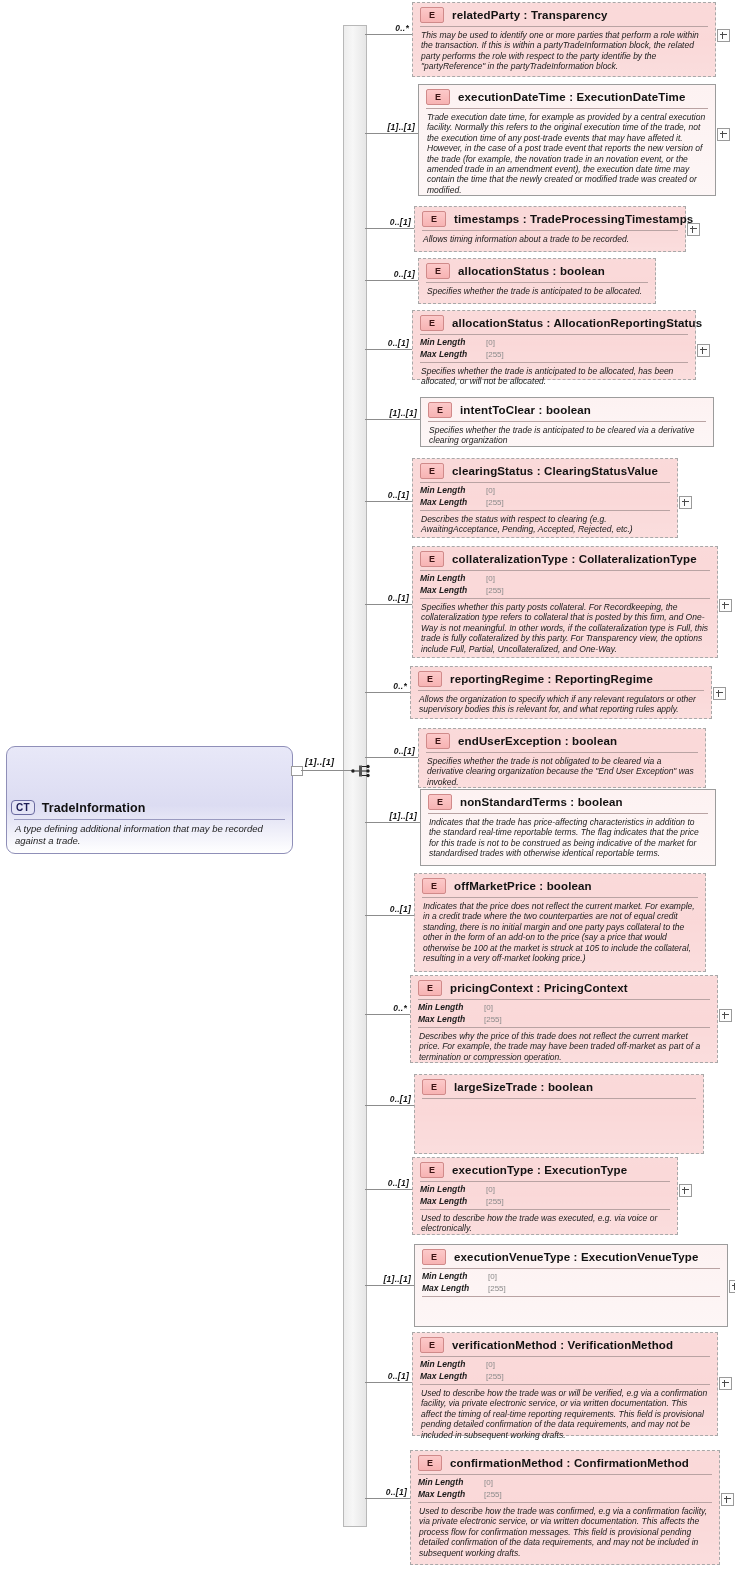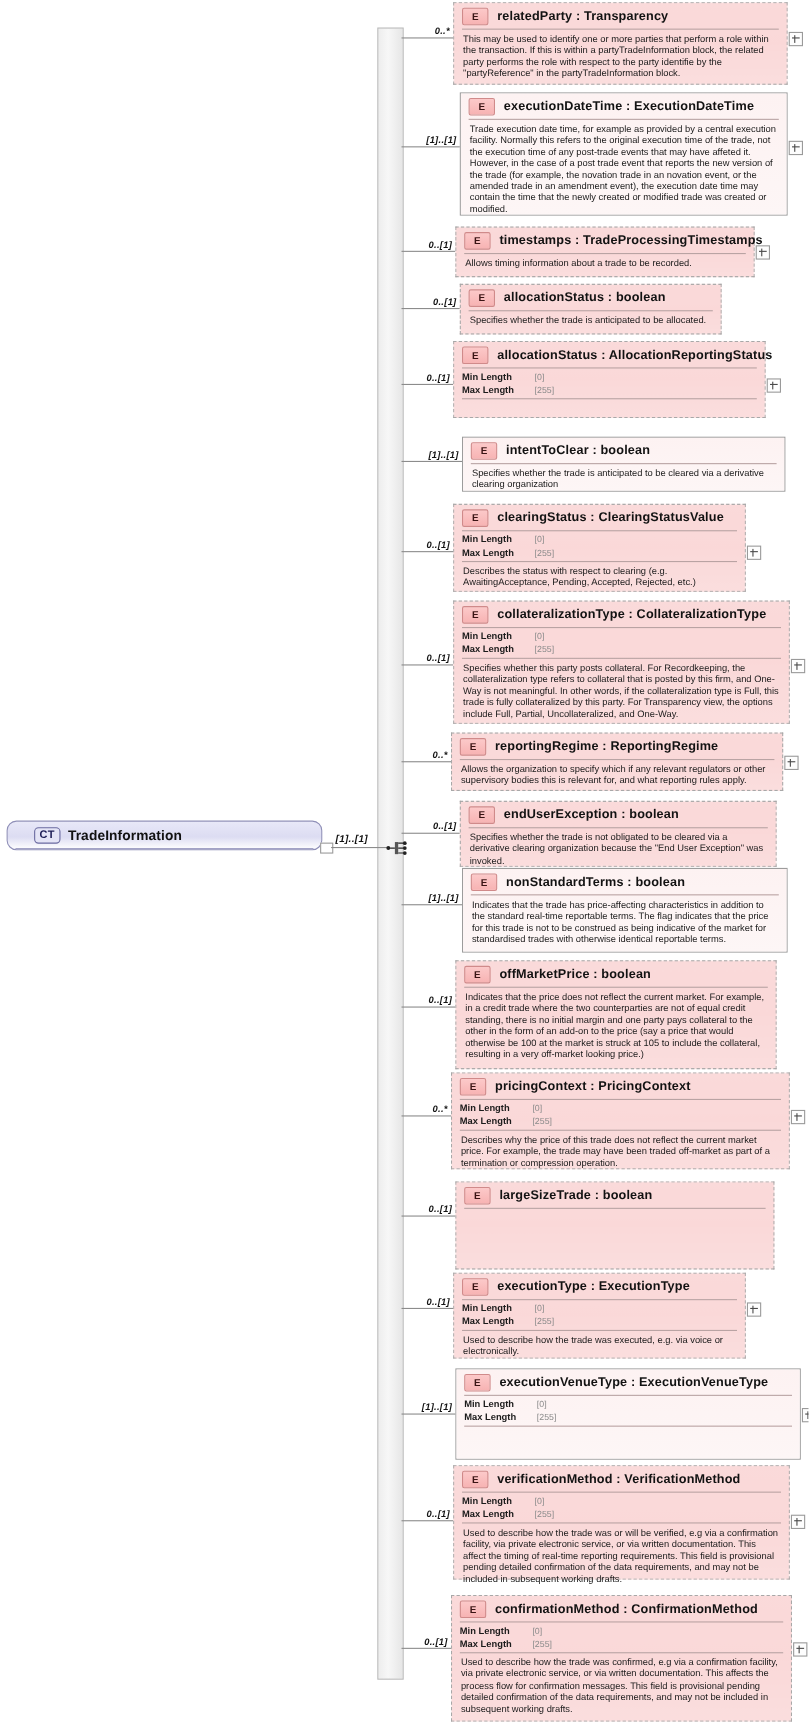--- a/index.html
+++ b/index.html
@@ -11,21 +11,21 @@
   }
   #canvas{position:relative;width:735px;height:1571px;}
 
   
   .ct-box{
     position:absolute;left:6px;top:746px;width:285px;
     background:linear-gradient(to bottom,#e8e8f8 0%,#dcdcf2 55%,#ffffff 100%);
     border:1px solid #8f8fb8;border-radius:9px;
     box-shadow:0 0 0 0 rgba(0,0,0,0);
   }
-  .ct-head{display:flex;align-items:center;gap:7px;padding:5px 8px 4px 24px;}
+  .ct-head{display:flex;align-items:center;gap:7px;padding:5px 8px 4px 4px;margin-top:48px;}
   .ct-badge{
     display:inline-block;border:1px solid #6a6aa0;border-radius:4px;
     background:#e4e4f6;color:#1c1c55;font-size:10px;line-height:11px;
     padding:1px 4px;font-weight:600;letter-spacing:.2px;
   }
   .ct-title{font-size:12.5px;font-weight:600;color:#111;letter-spacing:.1px;}
   .ct-sep{height:1px;background:#9a9ac0;margin:0 7px;}
   .ct-doc{
     font-size:9.5px;font-style:italic;line-height:11.5px;color:#1b1b1b;
     padding:3px 8px 7px 8px;
@@ -70,24 +70,24 @@
   .el-head{display:flex;align-items:center;gap:8px;padding:4px 7px 3px 7px;}
   .e-badge{
     width:22px;height:14px;flex:0 0 22px;border:1px solid #d08a8a;border-radius:2px;
     background:linear-gradient(to bottom,#fcc9c9 0%,#f7b3b3 100%);
     font-size:9px;line-height:14px;text-align:center;color:#3a1414;font-weight:600;
   }
   .el-name{font-size:11.5px;font-weight:600;color:#121212;letter-spacing:.15px;white-space:nowrap;}
   .rule{height:1px;background:#b9a3a3;margin:0 7px;}
   .facets{padding:2px 7px 2px 7px;}
   .facet-row{display:flex;align-items:baseline;font-size:8.5px;line-height:10.5px;}
-  .facet-label{font-weight:600;color:#1b1b1b;width:66px;flex:0 0 66px;}
+  .facet-label{font-style:italic;font-weight:600;color:#1b1b1b;width:66px;flex:0 0 66px;}
   .facet-val{color:#8b8b8b;font-size:8px;}
   .doc{
-    font-size:8.5px;line-height:10.4px;color:#1a1a1a;
+    font-size:8.5px;font-style:italic;line-height:10.4px;color:#1a1a1a;
     padding:3px 8px 4px 8px;
   }
   
   .el.req .inner{background:linear-gradient(to bottom,#fdf2f2 0%,#fdf6f6 100%);}
 
   
   .plus{
     position:absolute;width:11px;height:11px;border:1px solid #9a9a9a;background:#fdfdfd;
   }
   .plus:before,.plus:after{content:"";position:absolute;background:#4a4a4a;}
@@ -100,20 +100,21 @@
 <div id="canvas">
 
   <div class="band"></div>
 
   <div class="ct-box">
     <div class="ct-head">
       <span class="ct-badge">CT</span>
       <span class="ct-title">TradeInformation</span>
     </div>
     <div class="ct-sep"></div>
+    <div class="ct-doc">A type defining additional information that may be recorded against a trade.</div>
   </div>
   <div class="ct-stub"></div>
   <div class="ct-line"></div>
   <div class="ct-card">[1]..[1]</div>
 
   <div class="seq">
     <svg width="20" height="18" viewBox="0 0 20 18">
       <circle cx="2" cy="9" r="1.8" fill="#222"></circle>
       <line x1="3.6" y1="9" x2="8" y2="9" stroke="#222" stroke-width="1"></line>
       <rect x="8" y="3.5" width="3" height="11" fill="#555"></rect>
@@ -191,20 +192,21 @@
             <div class="facet-row">
               <span class="facet-label">Min Length</span>
               <span class="facet-val">[0]</span>
             </div>
             <div class="facet-row">
               <span class="facet-label">Max Length</span>
               <span class="facet-val">[255]</span>
             </div>
           </div>
           <div class="rule"></div>
+          <div class="doc">Specifies whether the trade is anticipated to be allocated, has been allocated, or will not be allocated.</div>
         </div>
       </div>
       <div class="plus" style="left: 697px; top: 344px;"></div>
       <div class="conn conn-h" style="left: 365px; top: 419px; width: 55px;"></div>
       <div class="card" style="left: 367px; width: 50px; top: 408px;">[1]..[1]</div>
       <div class="el req" style="left: 420px; top: 397px; width: 294px; height: 50px;">
         <div class="inner">
           <div class="el-head">
             <span class="e-badge">E</span>
             <span class="el-name">intentToClear : boolean</span>

